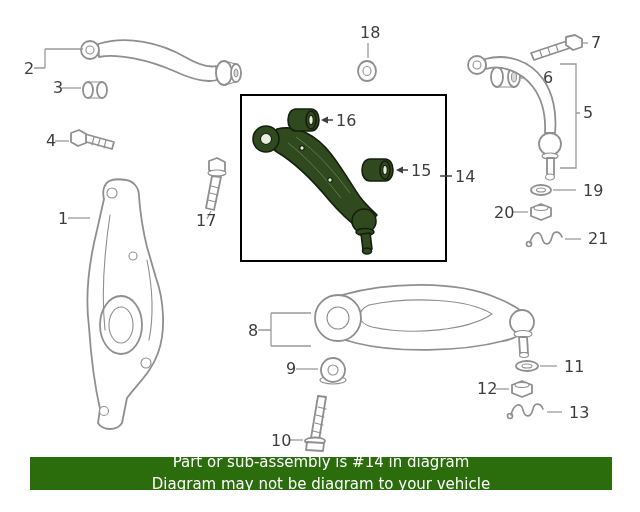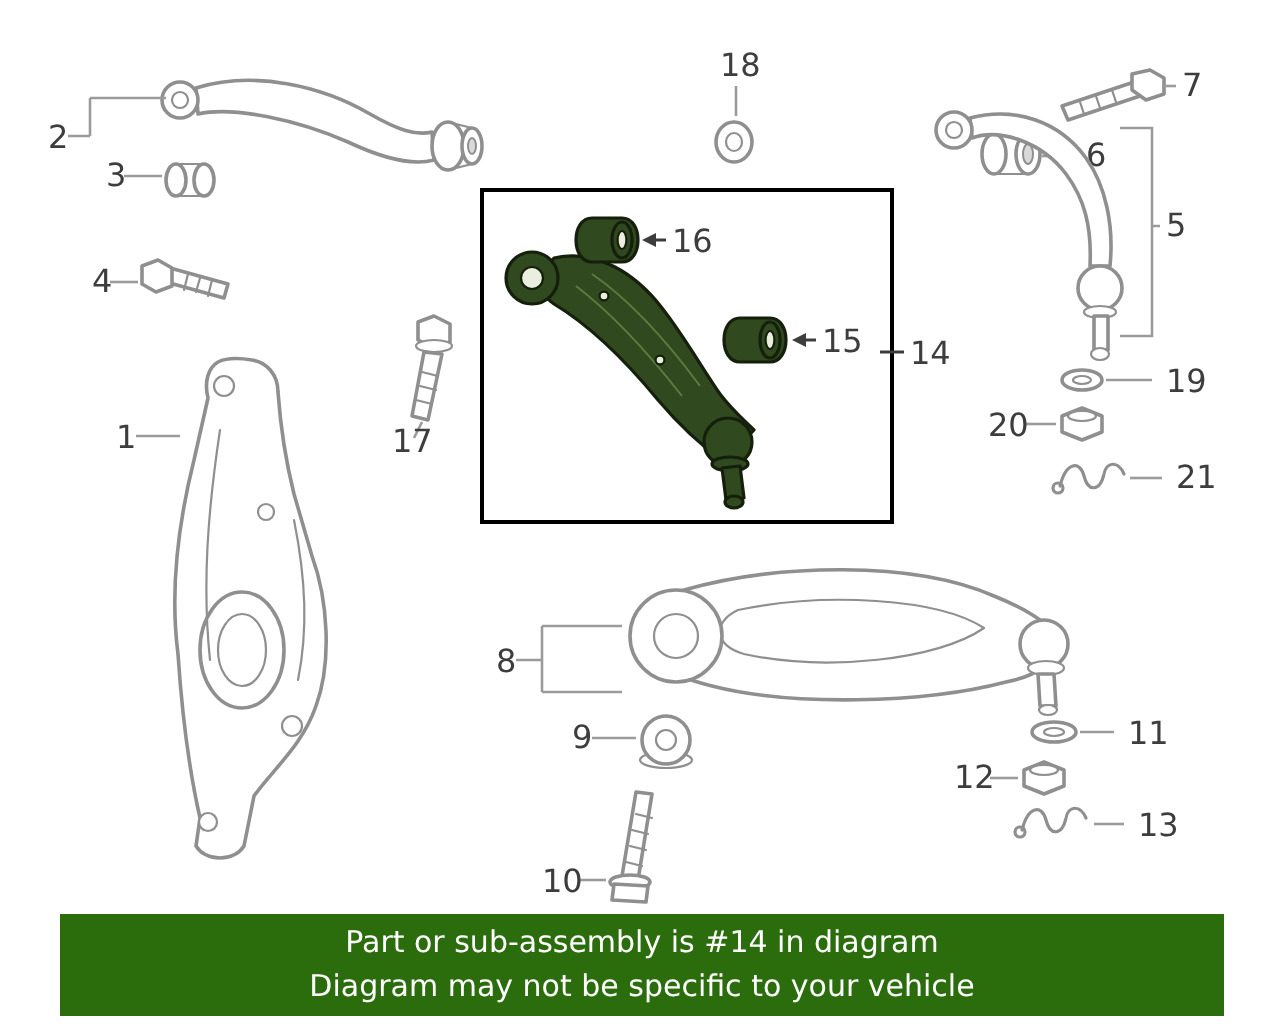--- a/index.html
+++ b/index.html
@@ -16,21 +16,21 @@
   .leader { fill: none; stroke: #9b9b9b; stroke-width: 1.3; }
   .lbl    { font-family: "DejaVu Sans", sans-serif; font-size: 16px; fill: #3d3d3d; }
   .hl      { fill: var(--hl, #31491f); stroke: #141f0c; stroke-width: 1.6; stroke-linejoin: round; }
   .hl-core { fill: #e9eede; stroke: #141f0c; stroke-width: 1.1; }
   .hl-line { fill: none; stroke: #5d7a40; stroke-width: 1; }
   .box     { fill: #ffffff; stroke: var(--box-border, #000000); stroke-width: 2; }
   .arrow   { fill: #3d3d3d; }
   .dash    { stroke: #3d3d3d; stroke-width: 1.5; }
 
   .banner {
-    position: absolute; left: 30px; top: 457px; width: 582px; height: 51px;
+    position: absolute; left: 30px; top: 457px; width: 582px; height: 33px;
     background: var(--banner-bg, #2b6d0d); color: var(--banner-fg, #ffffff);
     display: flex; flex-direction: column; align-items: center; justify-content: center;
     font-size: 15px; line-height: 1.45; text-align: center;
   }
 </style>
 </head>
 <body>
 
 <div class="stage">
   <svg width="640" height="512" viewBox="0 0 640 512" xmlns="http://www.w3.org/2000/svg">
@@ -227,15 +227,15 @@
     <line class="dash" x1="408" y1="170" x2="398" y2="170"></line>
     <polygon class="arrow" points="396,170 403,166.5 403,173.5"></polygon>
     <text class="lbl" x="411" y="176">15</text>
 
     <line class="dash" x1="440" y1="176" x2="452" y2="176"></line>
     <text class="lbl" x="455" y="182">14</text>
   </svg>
 
   <div class="banner">
     <div>Part or sub-assembly is #14 in diagram</div>
-    <div>Diagram may not be specific to your vehicle</div>
+    <div>Diagram may not be diagram to your vehicle</div>
   </div>
 </div>
 
 </body></html>

